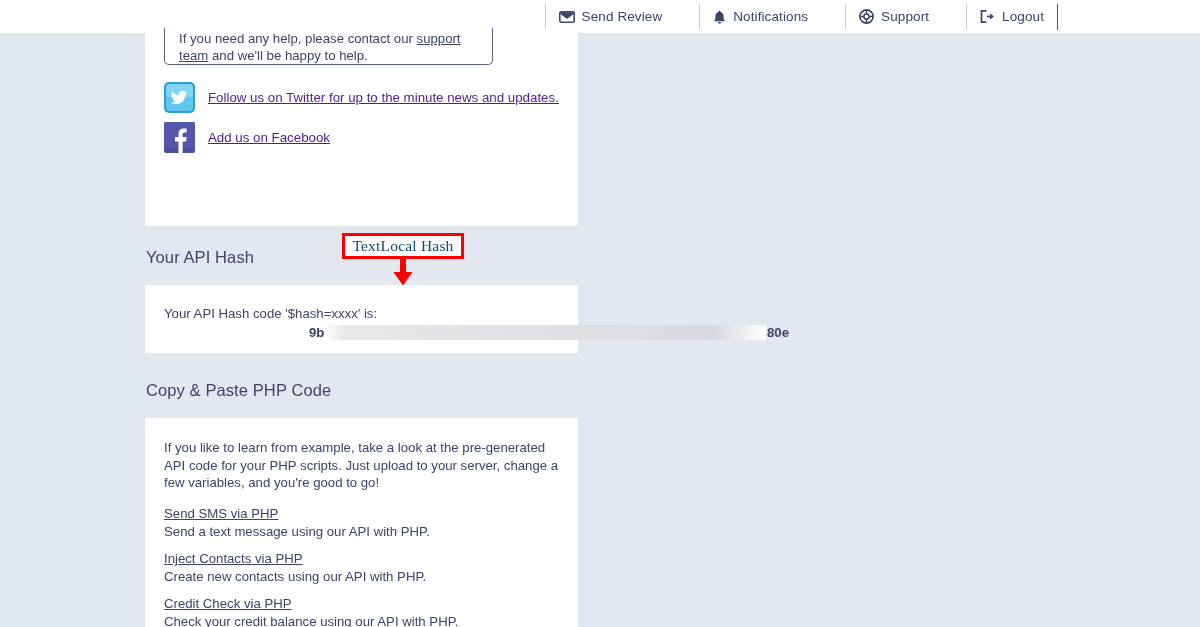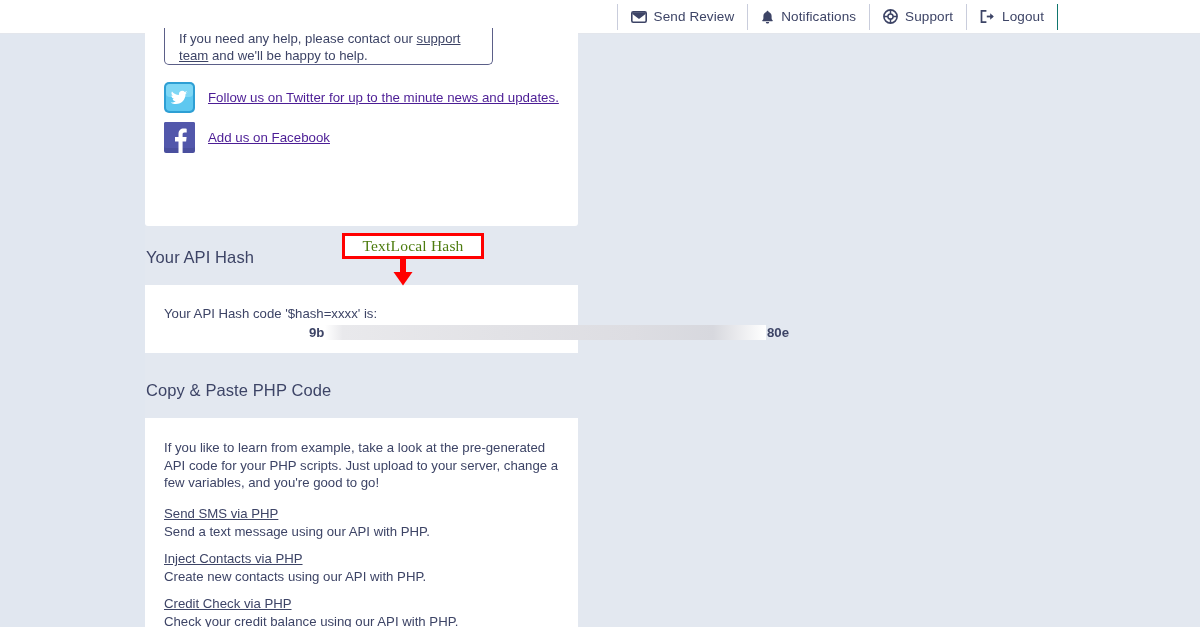--- a/index.html
+++ b/index.html
@@ -22,20 +22,21 @@
     border-bottom: 1px solid #e3e6ec;
     display: flex;
     align-items: center;
     justify-content: flex-end;
     padding-right: 142px;
   }
   .nav-group {
     display: flex;
     align-items: center;
     height: 26px;
+    gap: 24px;
   }
   .nav-item {
     display: flex;
     align-items: center;
     gap: 7px;
     padding: 0 13px;
     height: 26px;
     color: #3d4466;
     font-size: 13.5px;
     white-space: nowrap;
@@ -220,30 +221,30 @@
   }
 
   
   #annotation {
     position: absolute;
     left: 342px; top: 199px;
     width: 122px;
     pointer-events: none;
   }
   #annotation-box {
-    width: 142px;
+    width: 122px;
     height: 26px;
     border: 3px solid #ff0000;
     background: #ffffff;
     display: flex;
     align-items: center;
     justify-content: center;
     font-family: "Liberation Serif", serif;
     font-size: 15.5px;
-    color: #4d7c0f;
+    color: #0c4a6e;
     letter-spacing: .2px;
   }
   #annotation-arrow {
     position: absolute;
     left: 51px; top: 26px;
     width: 20px;
     height: 27px;
   }
 </style>
 </head>

